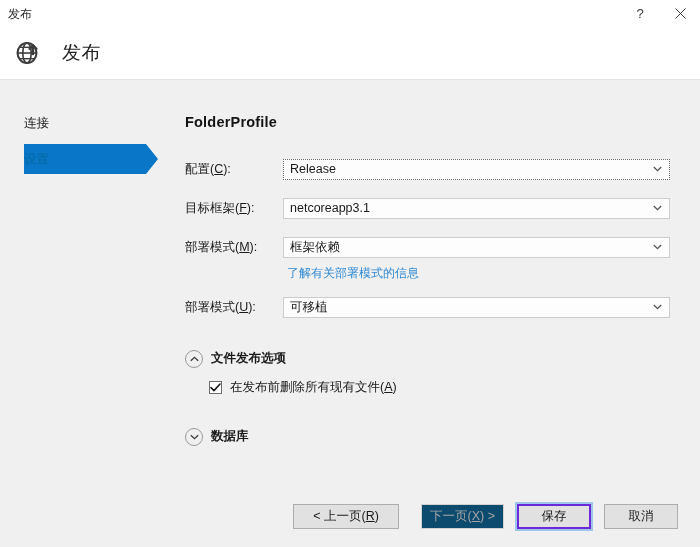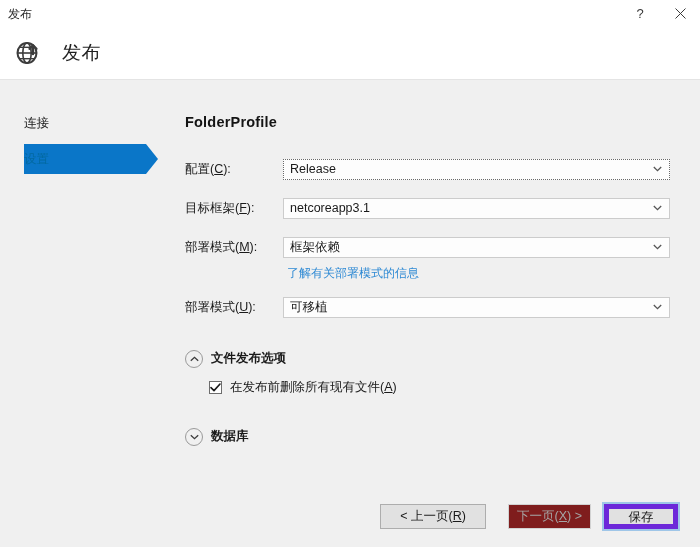--- a/index.html
+++ b/index.html
@@ -288,26 +288,26 @@
     font-family: inherit;
     font-size: 12.5px;
     color: #1a1a1a;
     cursor: default;
     box-sizing: border-box;
     white-space: nowrap;
   }
   .btn.wide { min-width: 106px; }
   .btn.disabled {
     color: #a5a5a5;
-    background: #7f1d1d;
+    background: #0c4a6e;
     border-color: #d2d2d2;
     margin-left: 22px;
   }
   .btn.focused {
-    border: 5px solid #6d28d9;
+    border: 2px solid #6d28d9;
     outline: 2px solid #9fc6e8;
     outline-offset: 0px;
   }
   .btn-ak { text-decoration: underline; }
 </style>
 </head>
 <body>
 
 <div class="dialog">
 
@@ -435,15 +435,16 @@
         </span>
         <span class="exp-title">数据库</span>
       </div>
     </div>
   </div>
 
   <div class="footer">
     <button class="btn wide"><span>&lt; 上一页(</span><span class="btn-ak">R</span><span>)</span></button>
     <button class="btn disabled"><span>下一页(</span><span class="btn-ak">X</span><span>) &gt;</span></button>
     <button class="btn focused"><span>保存</span><span class="btn-ak"></span><span></span></button>
+    <button class="btn"><span>取消</span><span class="btn-ak"></span><span></span></button>
   </div>
 
 </div>
 
 </body></html>

